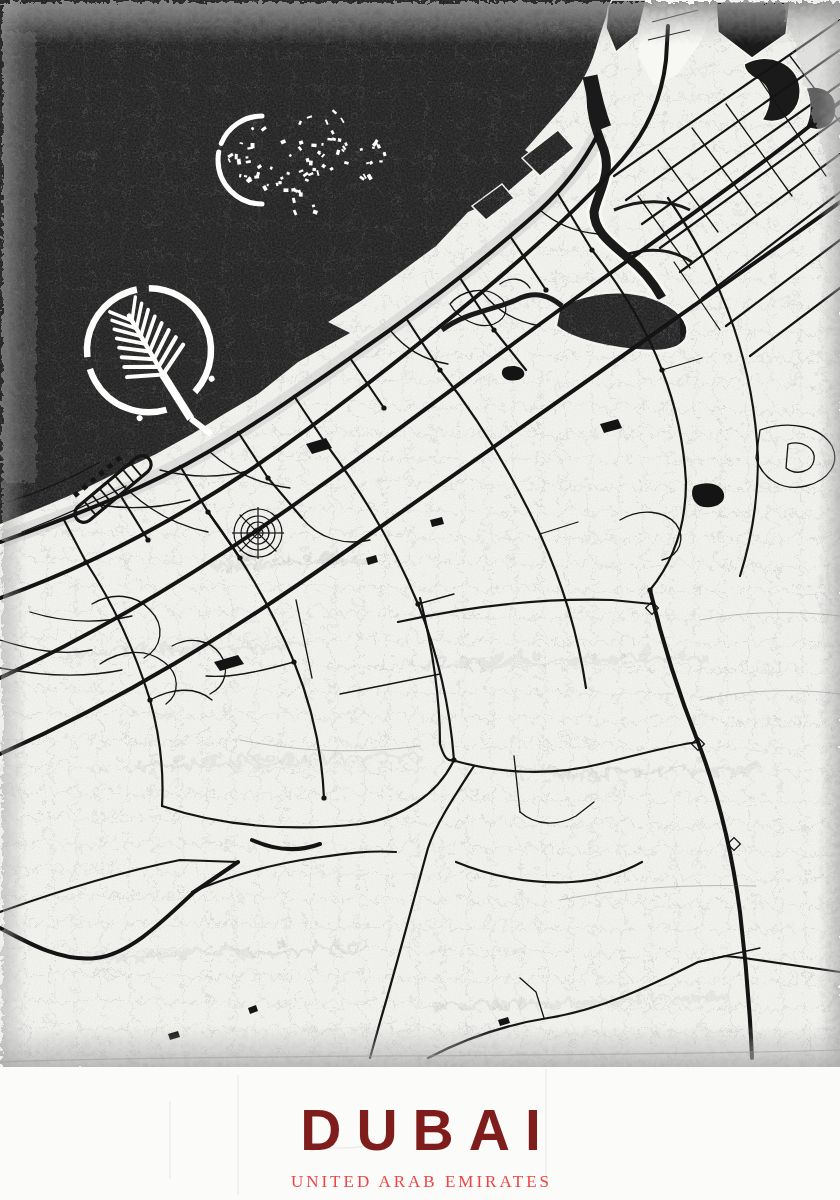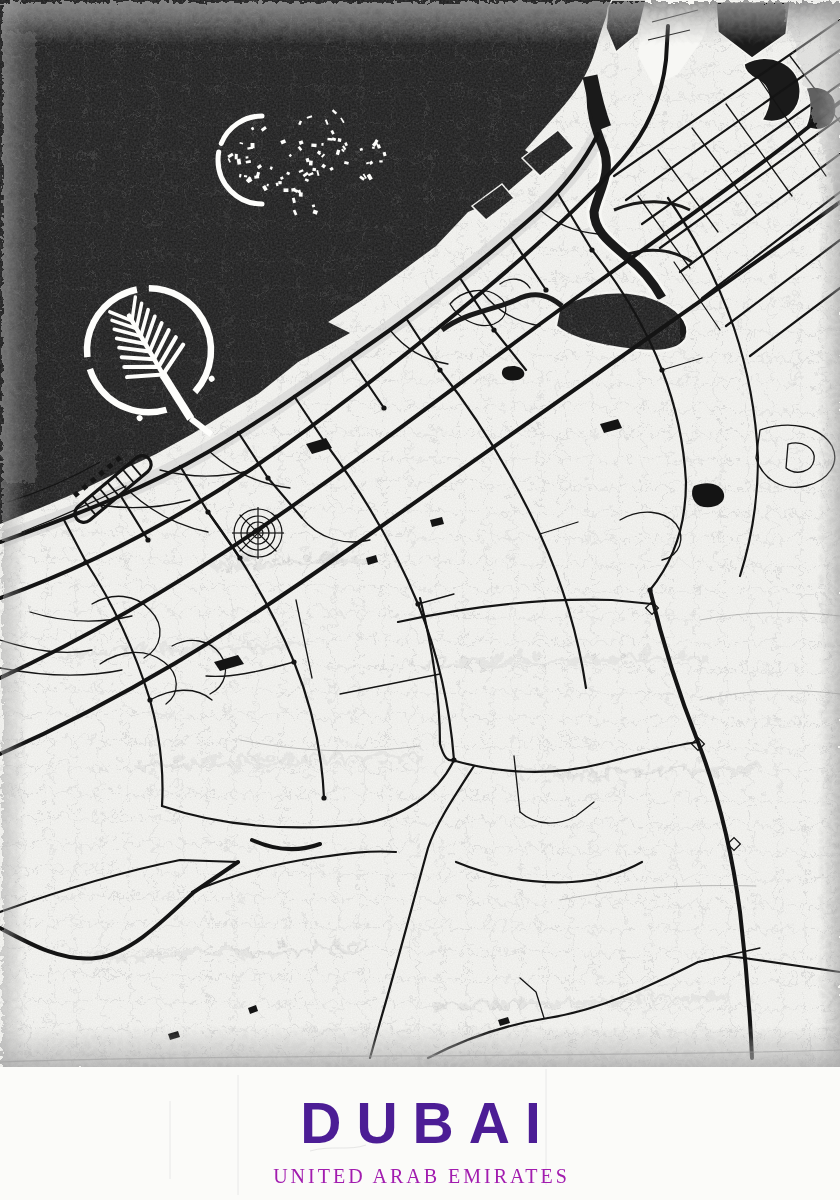--- a/index.html
+++ b/index.html
@@ -2,24 +2,24 @@
 <html><head>
 <meta charset="utf-8">
 <style>
   html,body{margin:0;padding:0;background:#ffffff;}
   .poster{position:relative;width:840px;height:1200px;background:#f7f7f4;overflow:hidden;
           font-family:"Liberation Sans",sans-serif;}
   .map-wrap{position:absolute;top:0;left:0;width:840px;height:1067px;}
   svg{display:block;}
   .title-area{position:absolute;top:1067px;left:0;width:840px;height:133px;text-align:center;background:#fbfbf9;}
   .title-area .scratches{position:absolute;top:0;left:0;}
-  h1.city{margin:4px;padding-top:24px;padding-left:16px;font-weight:700;font-size:57px;line-height:1;
-          letter-spacing:15px;color:#4c1d95;font-family:"Liberation Sans",sans-serif;position:relative;}
-  .subtitle{margin-top:13px;padding-left:3px;font-family:"Liberation Serif",serif;font-size:20px;
-            letter-spacing:3px;color:#a21caf;position:relative;}
+  h1.city{margin:11px;padding-top:24px;padding-left:16px;font-weight:700;font-size:57px;line-height:1;
+          letter-spacing:15px;color:#7f1d1d;font-family:"Liberation Sans",sans-serif;position:relative;}
+  .subtitle{margin-top:13px;padding-left:3px;font-family:"Liberation Serif",serif;font-size:17px;
+            letter-spacing:3px;color:#ef4444;position:relative;}
 </style>
 </head>
 <body>
 
 <div class="poster">
   <div class="map-wrap">
     <svg id="mapsvg" width="840" height="1067" viewBox="0 0 840 1067">
       <defs id="defs">
         <filter id="crackle" x="-10%" y="-10%" width="120%" height="120%">
           <feTurbulence type="turbulence" baseFrequency="0.055" numOctaves="3" seed="11" result="t"></feTurbulence>

